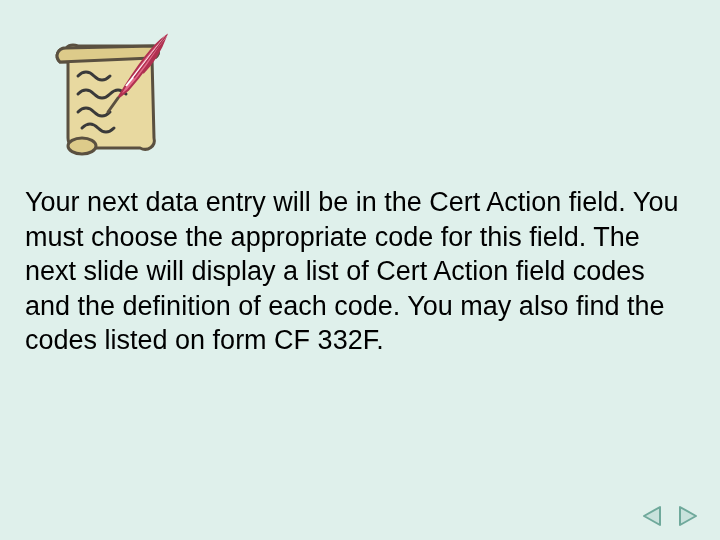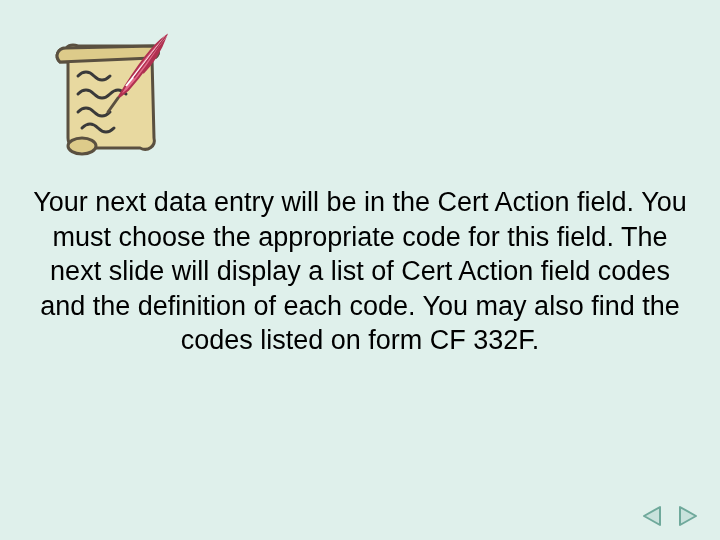--- a/index.html
+++ b/index.html
@@ -16,21 +16,20 @@
     top: 28px;
     left: 48px;
     width: 120px;
     height: 140px;
   }
   .body-text {
     position: absolute;
     top: 185px;
     left: 25px;
     right: 25px;
-    text-align: center;
     font-size: 27px;
     line-height: 1.28;
     color: #000;
   }
   .nav {
     position: absolute;
     bottom: 12px;
     right: 18px;
     display: flex;
     gap: 8px;

